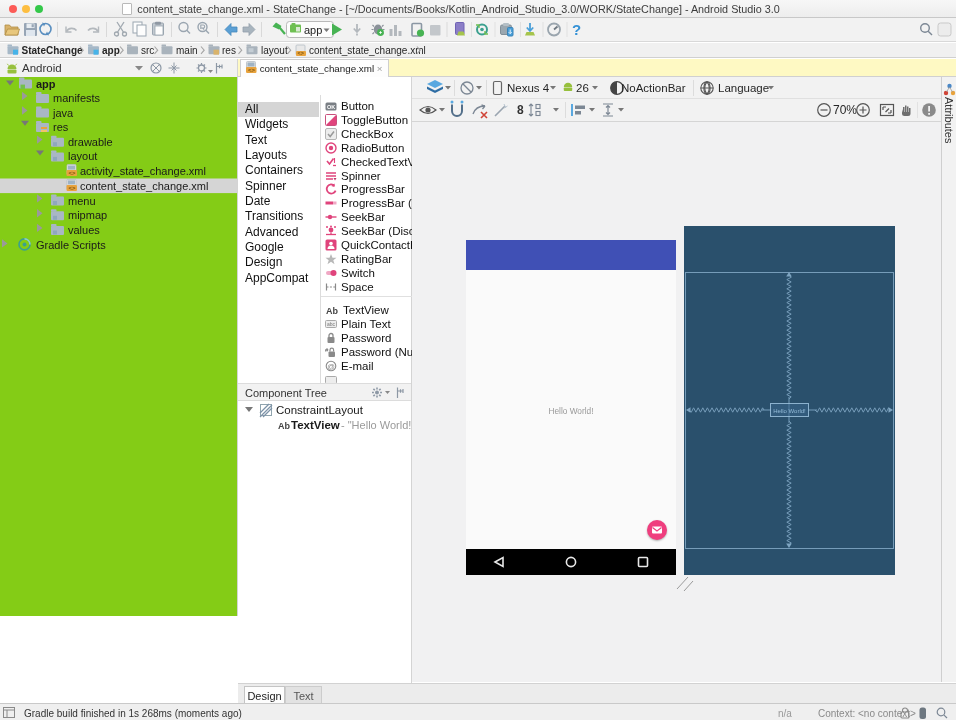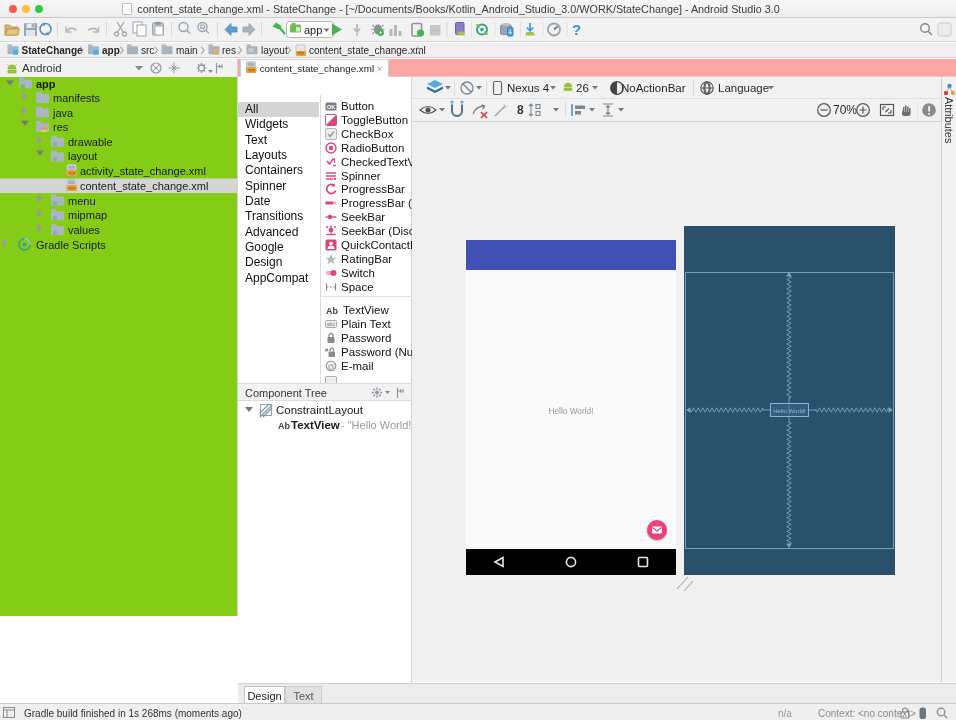--- a/index.html
+++ b/index.html
@@ -15,21 +15,21 @@
 
 #toolbar { position:absolute; left:0; top:18px; width:956px; height:24px; background:#f2f2f2; border-bottom:1px solid #d8d8d8; }
 
 
 #crumbs { position:absolute; left:0; top:43px; width:956px; height:15px; background:#f0f0f0; border-bottom:1px solid #d0d0d0; font-size:11px; color:#262626; }
 
 
 #proj { position:absolute; left:0; top:59px; width:238px; height:557px; background:#84cc16; border-right:1px solid #d4d4d4; }
 
 
-#tabbar { position:absolute; left:238px; top:59px; width:718px; height:18px; background:#fca5a5; border-bottom:1px solid #d0d0d0; }
+#tabbar { position:absolute; left:238px; top:59px; width:718px; height:18px; background:#fef9c3; border-bottom:1px solid #d0d0d0; }
 #etab { position:absolute; left:2px; top:0; height:18px; background:#fdfdfd; border:1px solid #cfcfcf; border-bottom:none; padding:0 5px 0 4px; line-height:17px; font-size:9.8px; color:#1a1a1a; }
 
 
 #pal { position:absolute; left:238px; top:77px; width:174px; height:306px; background:#fff; border-right:1px solid #d4d4d4; }
 #pal-head { position:absolute; left:0; top:0; width:173px; height:18px; background:#f2f2f2; border-bottom:1px solid #dcdcdc; font-size:11px; color:#333; }
 #pal-cats { position:absolute; left:0; top:21px; width:81px; bottom:0; font-size:12px; color:#111; }
 #pal-cats .crow { position:absolute; left:0; width:81px; height:15px; line-height:15px; padding-left:7px; }
 #pal-list { position:absolute; left:82px; top:18px; width:92px; bottom:0; border-left:1px solid #dcdcdc; font-size:11.5px; color:#111; overflow:hidden; }
 #pal-list .wrow { position:absolute; left:0; width:130px; height:14px; line-height:14px; white-space:nowrap; }
 .wicon { display:inline-block; width:12px; height:12px; margin:0 4px 0 4px; vertical-align:-2px; position:relative; }

